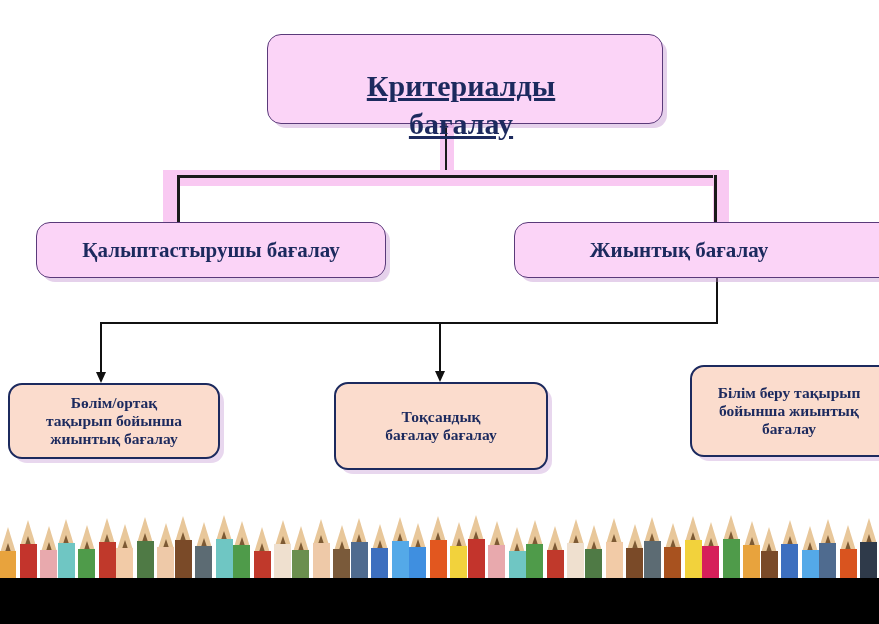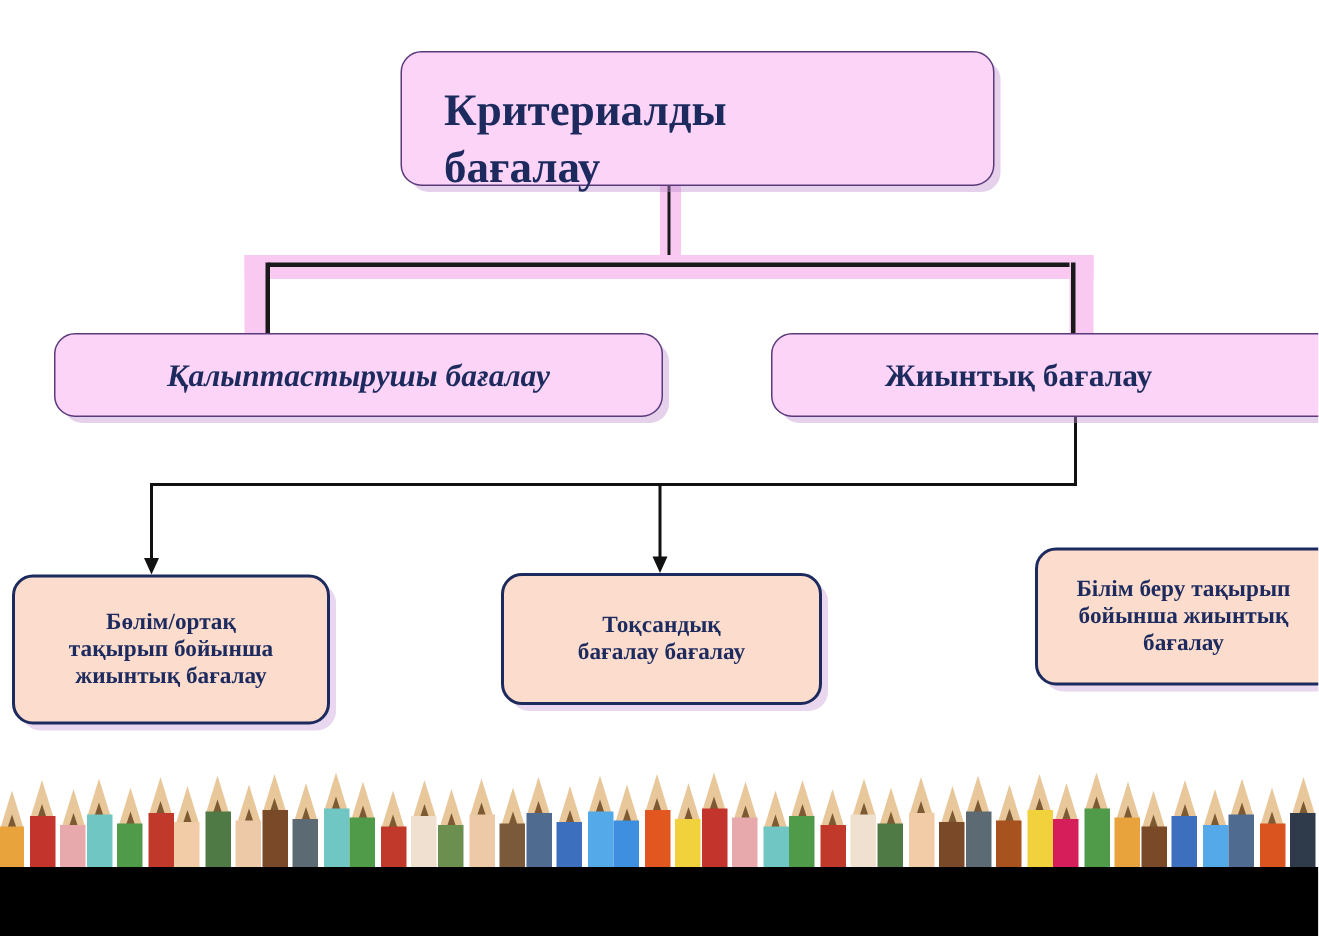--- a/index.html
+++ b/index.html
@@ -49,50 +49,50 @@
     left: 267px;
     top: 34px;
     width: 396px;
     height: 90px;
     justify-content: flex-start;
     align-items: flex-start;
   }
   #node-root .root-text {
     position: absolute;
     left: 28px;
-    top: 20px;
+    top: 32px;
     width: 330px;
     font-size: 30px;
-    text-align: left;
+    text-align: center;
     line-height: 1.25;
+    text-decoration: underline;
   }
 
   #node-formative {
     left: 36px;
     top: 222px;
-    width: 406px;
+    width: 350px;
     height: 56px;
     font-size: 21px;
-    font-style: italic;
   }
   #node-summative {
     left: 514px;
     top: 222px;
     width: 400px;   
     height: 56px;
     font-size: 21px;
     justify-content: center;
     padding-right: 70px;
   }
 
   #node-section {
     left: 8px;
     top: 383px;
     width: 212px;
-    height: 100px;
+    height: 76px;
     font-size: 15.5px;
   }
   #node-term {
     left: 334px;
     top: 382px;
     width: 214px;
     height: 88px;
     font-size: 15.5px;
   }
   #node-level {

